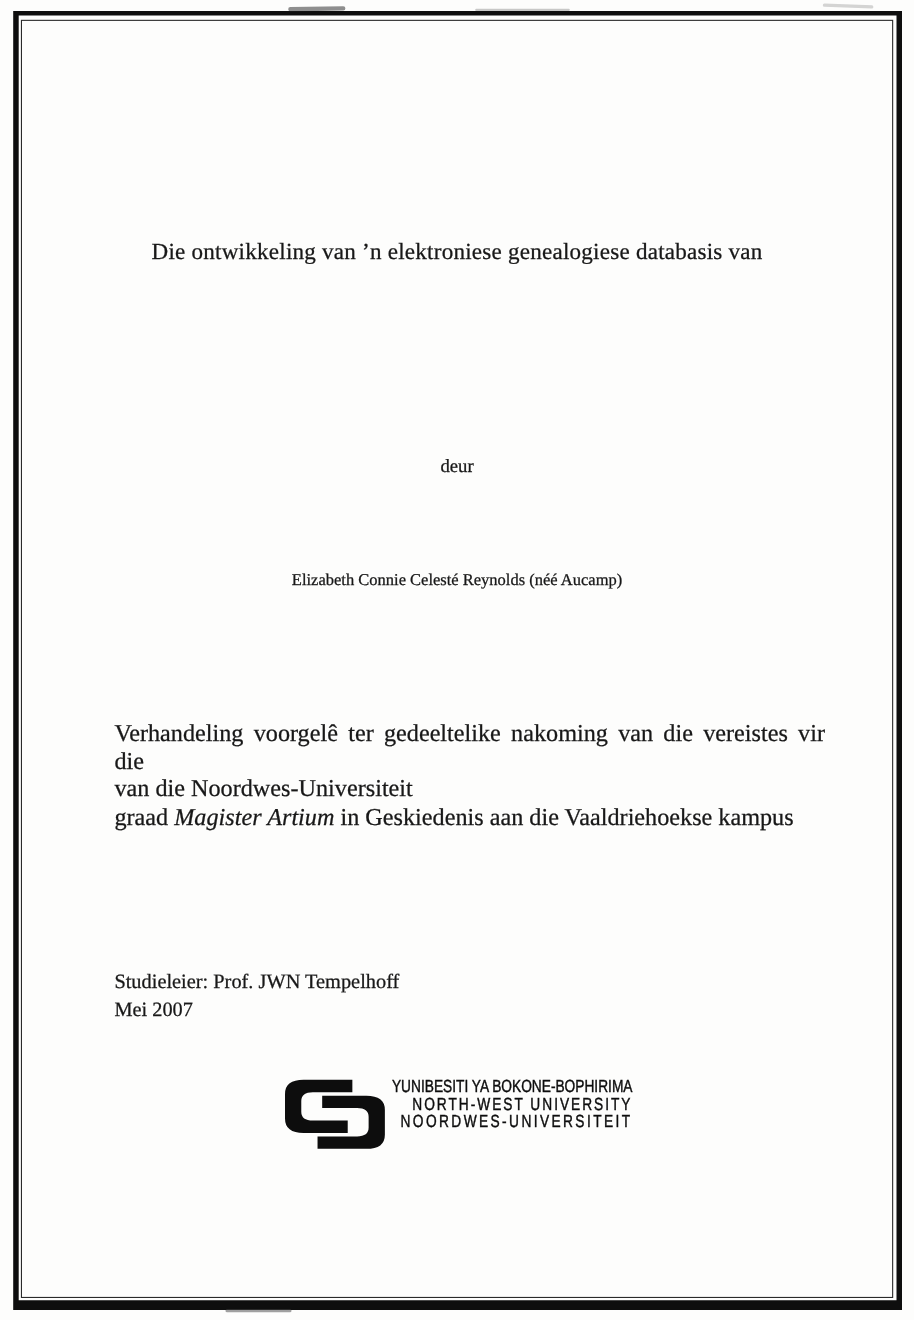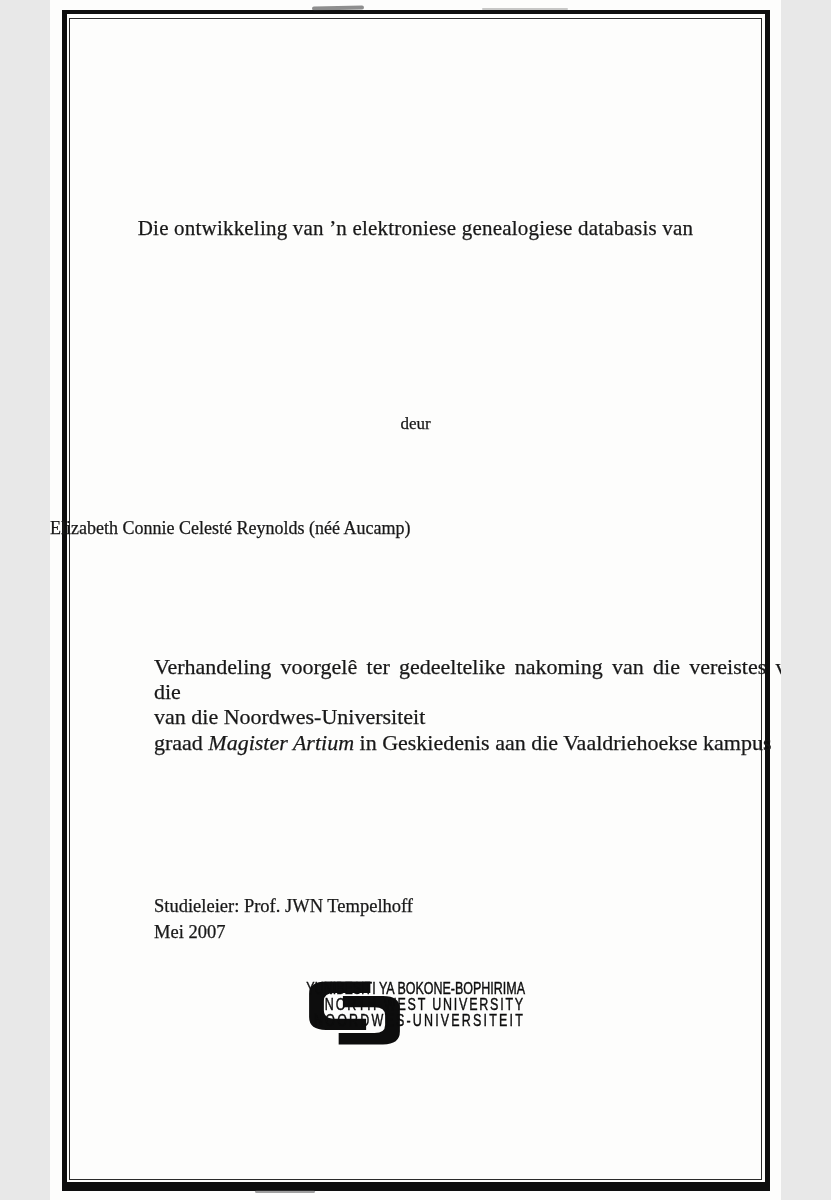--- a/index.html
+++ b/index.html
@@ -1,17 +1,17 @@
 <!DOCTYPE html>
 <html><head>
 <meta charset="utf-8">
 <style>
   html,body{margin:0;padding:0;background:#e8e8e8;}
   .page{
-    position:relative;width:731px;height:1200px;margin:0 auto;
+    position:relative;width:831px;height:1200px;margin:0 auto;
     background:#fdfdfc;overflow:hidden;
     font-family:"Liberation Serif","DejaVu Serif",serif;color:#181818;
   }
   
   .border-outer{
     position:absolute;top:10px;left:12px;right:11px;bottom:9px;
     border-style:solid;border-color:#0e0e0e;
     border-width:4px 5px 9px 5px;pointer-events:none;
   }
   .border-inner{
@@ -28,31 +28,31 @@
   .title-block{
     position:absolute;top:207px;left:60px;right:60px;
     text-align:center;font-size:21px;line-height:42px;letter-spacing:.2px;
   }
   .byline{
     position:absolute;top:412px;left:0;right:0;
     text-align:center;font-size:17px;line-height:24px;
   }
   .author{
     position:absolute;top:514px;left:0;right:0;
-    font-size:18px;line-height:28px;
+    text-align:center;font-size:15px;line-height:28px;
   }
   .statement{
     position:absolute;top:654px;left:104px;width:646px;
     font-size:22px;line-height:25.2px;
   }
   .statement .just{text-align:justify;text-align-last:justify;}
   .statement .italic{font-style:italic;}
   .supervisor-block{
     position:absolute;top:881px;left:104px;
-    font-size:18.5px;line-height:25.5px;margin-top:13px;
+    font-size:18.5px;line-height:25.5px;
   }
   
   .logo-mark{position:absolute;left:257px;top:980px;width:95px;height:66px;}
   .logo-text{
     position:absolute;top:981px;right:256px;width:300px;
     text-align:right;
     font-family:"Liberation Sans","DejaVu Sans",sans-serif;
     font-size:16px;line-height:15.8px;color:#0d0d0d;
     -webkit-text-stroke:.4px #0d0d0d;
     transform:scaleX(.78);transform-origin:100% 0;

